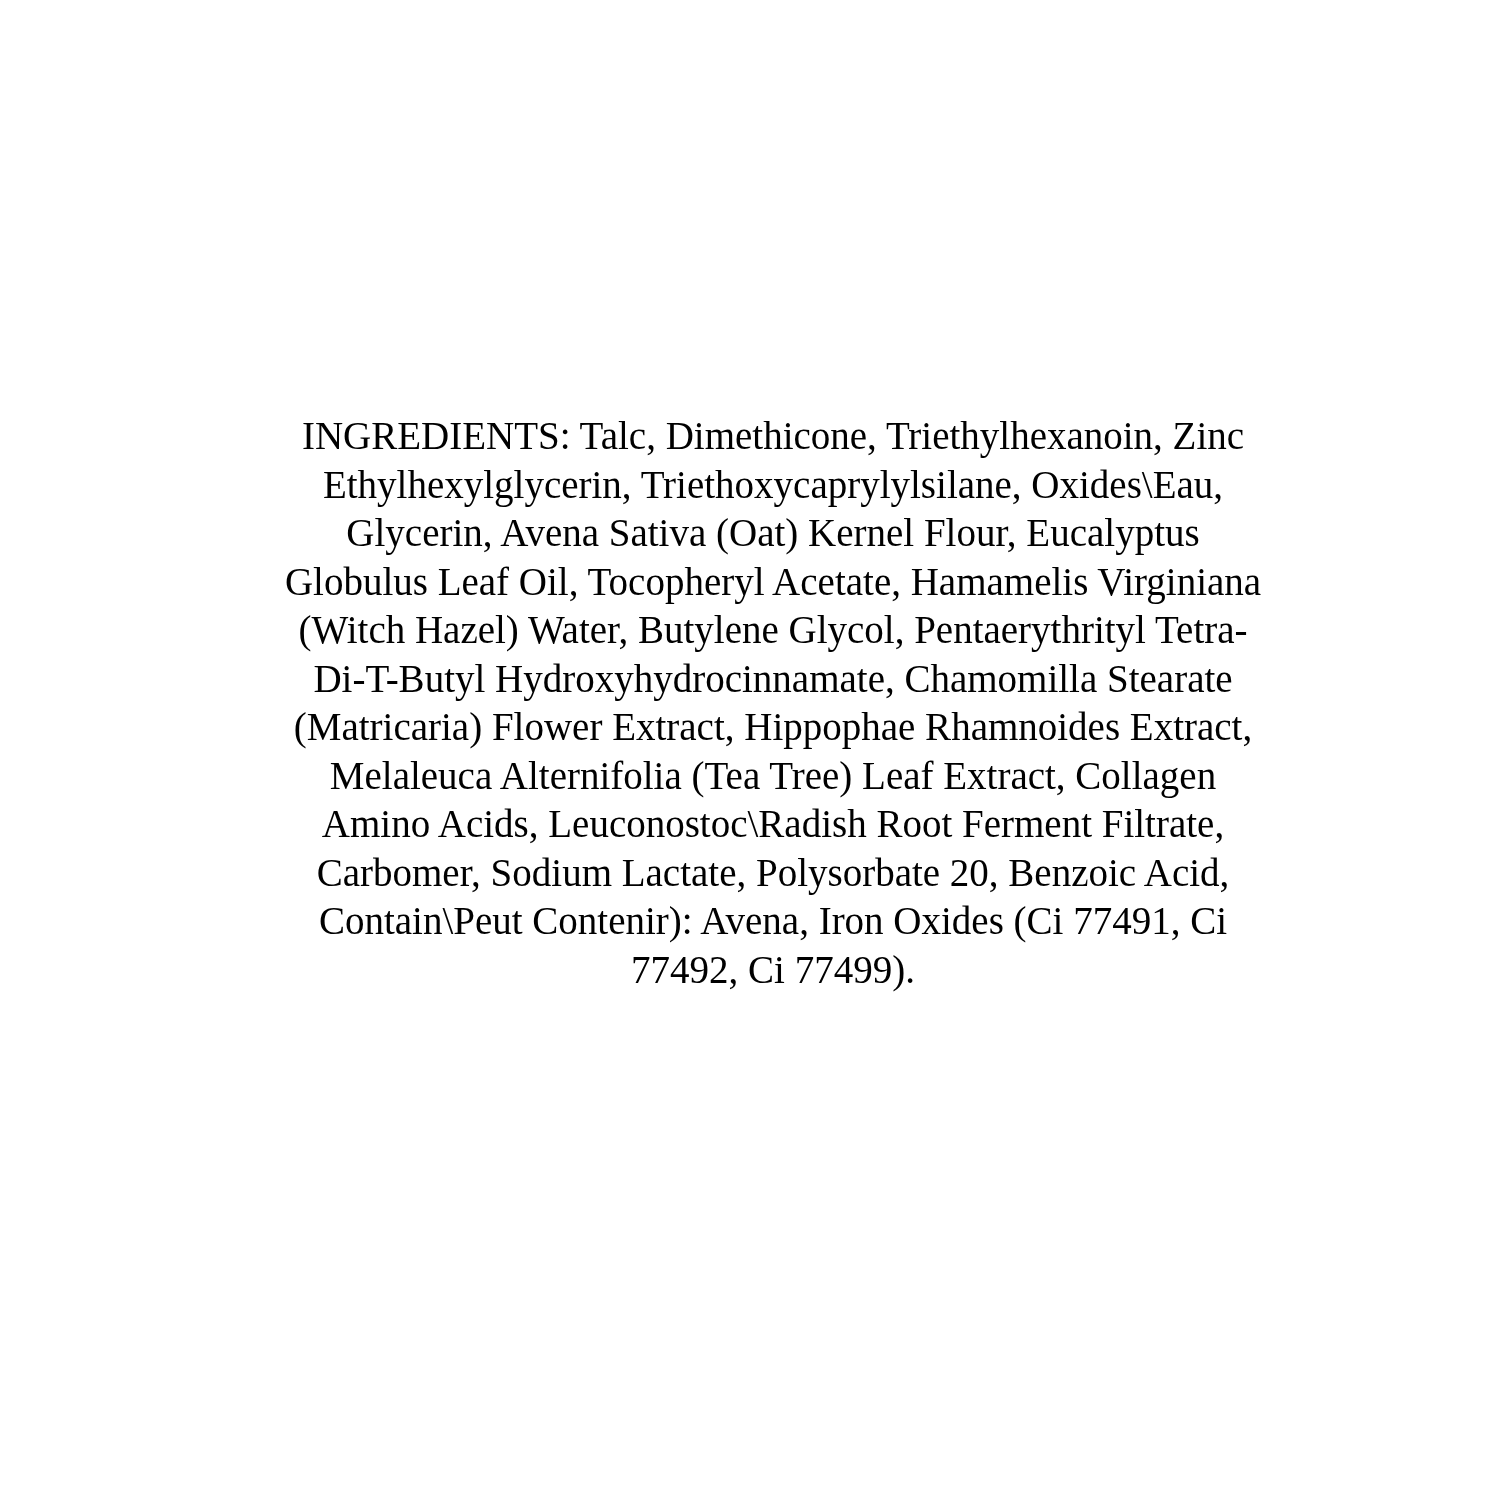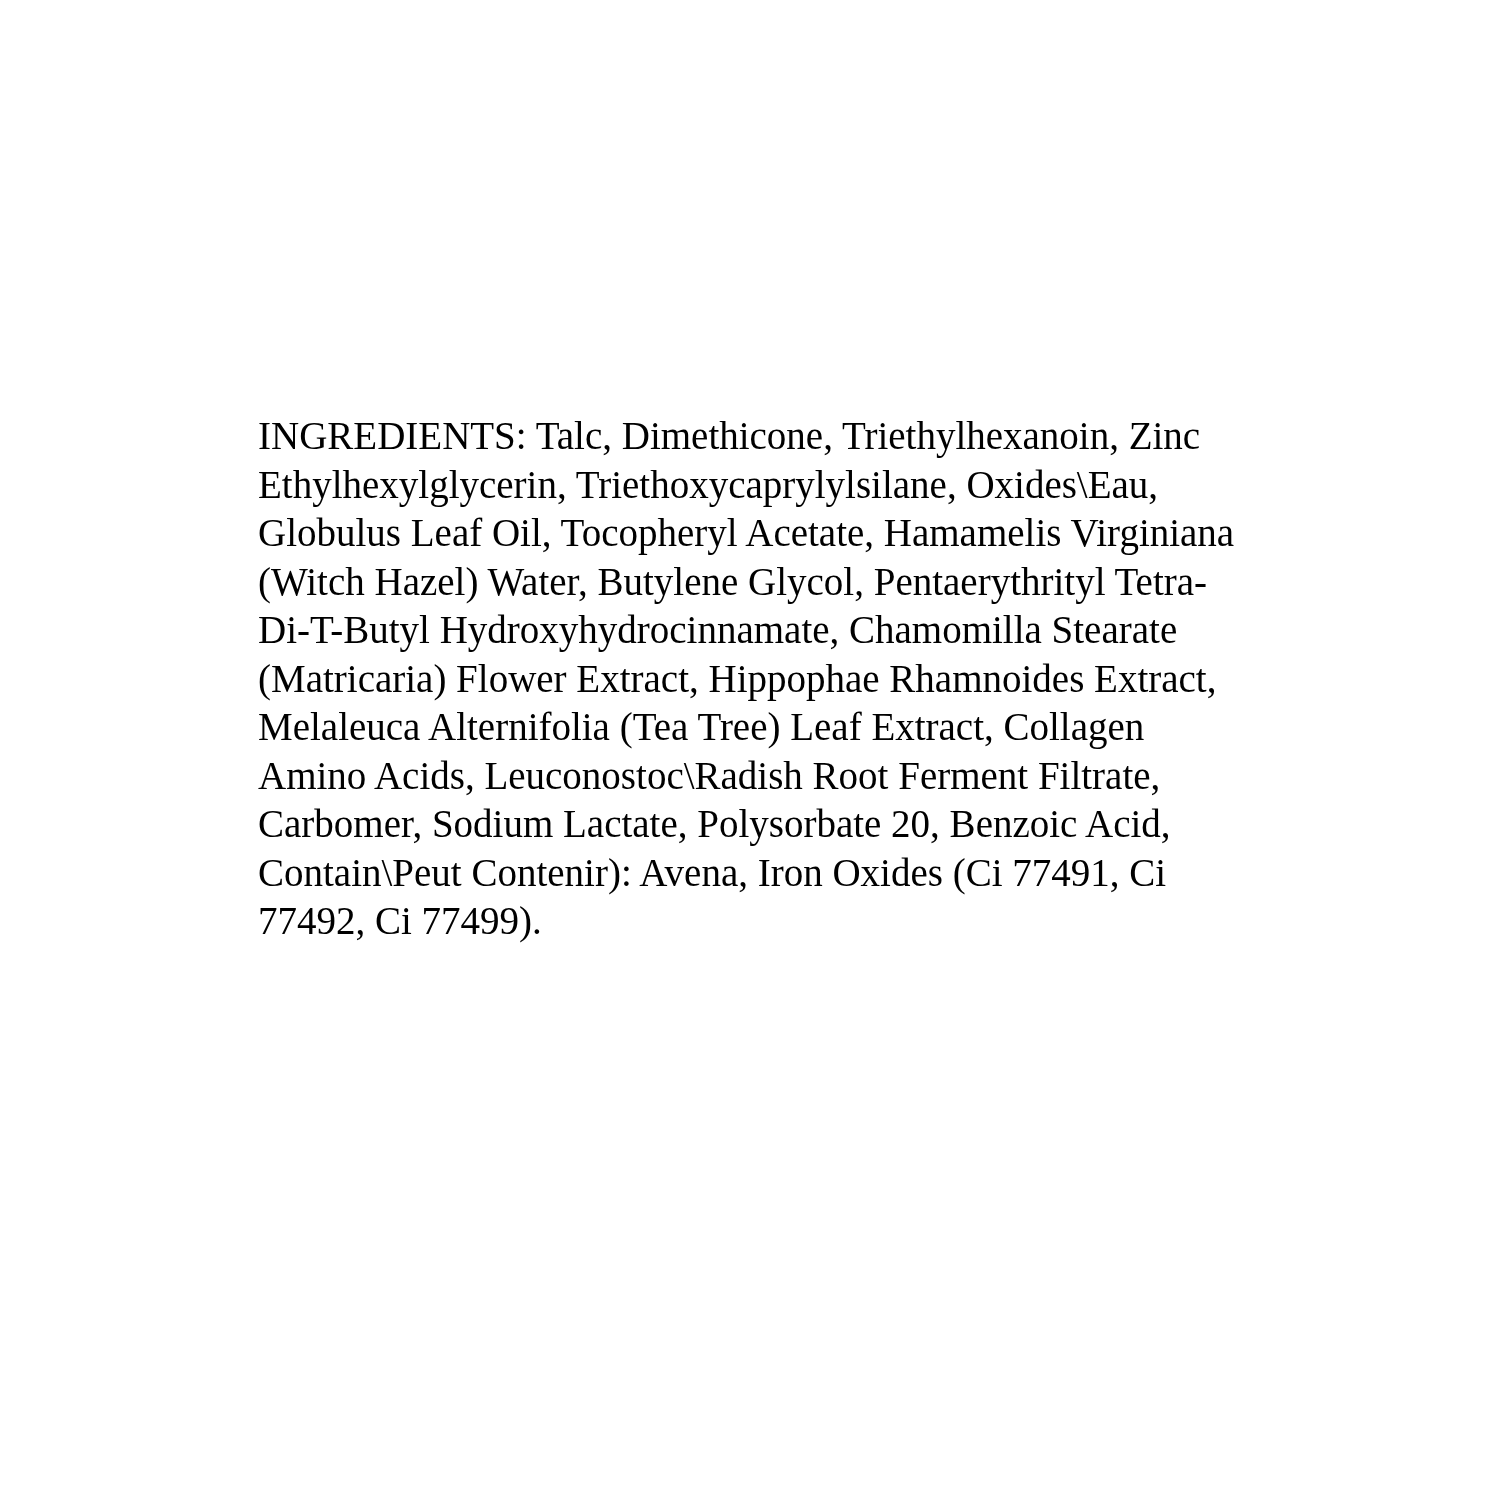--- a/index.html
+++ b/index.html
@@ -20,29 +20,31 @@
     top: 412px;
     width: 1030px;
     font-family: "Liberation Serif", "DejaVu Serif", serif;
     font-size: 39px;
     line-height: 48.5px;
     color: #000000;
     font-weight: 400;
   }
   .text-line {
     white-space: nowrap;
+    text-align: center;
   }
 </style>
 </head>
 <body>
 
 <div class="page">
   <div class="text-block">
     <div class="text-line">INGREDIENTS: Talc, Dimethicone, Triethylhexanoin, Zinc</div>
     <div class="text-line">Ethylhexylglycerin, Triethoxycaprylylsilane, Oxides\Eau,</div>
+    <div class="text-line">Glycerin, Avena Sativa (Oat) Kernel Flour, Eucalyptus</div>
     <div class="text-line">Globulus Leaf Oil, Tocopheryl Acetate, Hamamelis Virginiana</div>
     <div class="text-line">(Witch Hazel) Water, Butylene Glycol, Pentaerythrityl Tetra-</div>
     <div class="text-line">Di-T-Butyl Hydroxyhydrocinnamate, Chamomilla Stearate</div>
     <div class="text-line">(Matricaria) Flower Extract, Hippophae Rhamnoides Extract,</div>
     <div class="text-line">Melaleuca Alternifolia (Tea Tree) Leaf Extract, Collagen</div>
     <div class="text-line">Amino Acids, Leuconostoc\Radish Root Ferment Filtrate,</div>
     <div class="text-line">Carbomer, Sodium Lactate, Polysorbate 20, Benzoic Acid,</div>
     <div class="text-line">Contain\Peut Contenir): Avena, Iron Oxides (Ci 77491, Ci</div>
     <div class="text-line">77492, Ci 77499).</div>
   </div>

